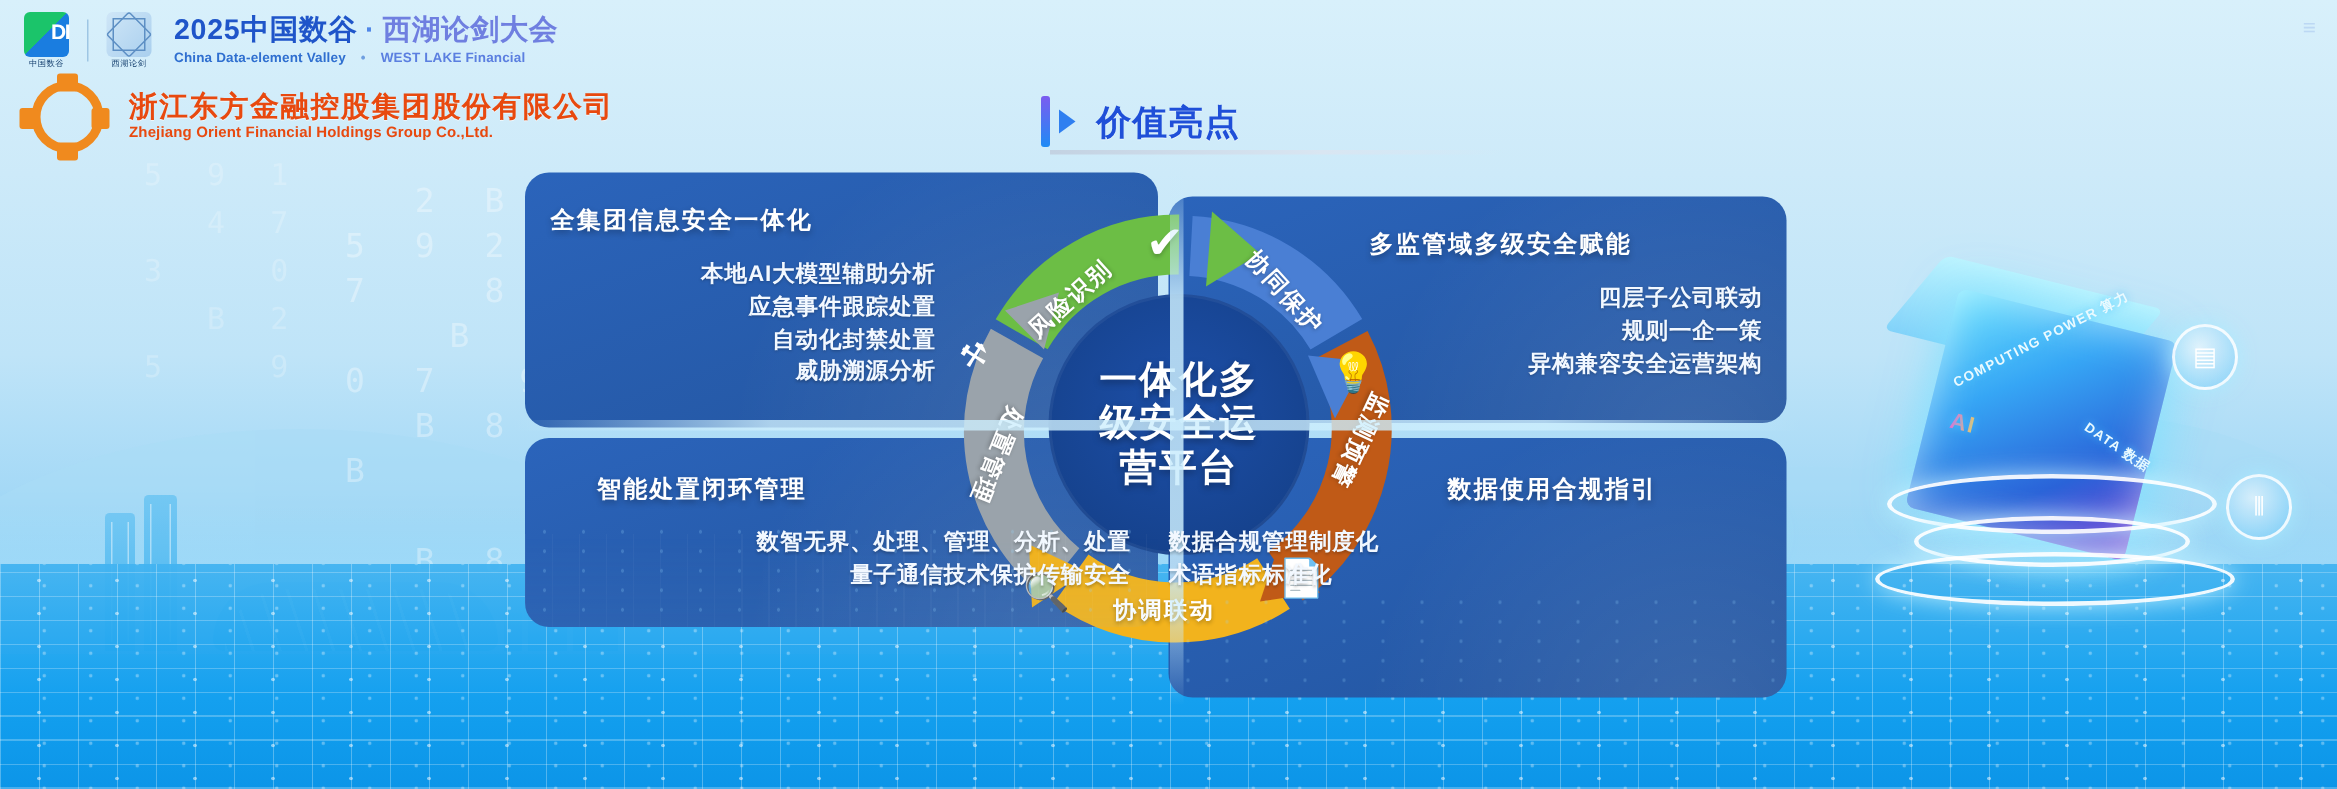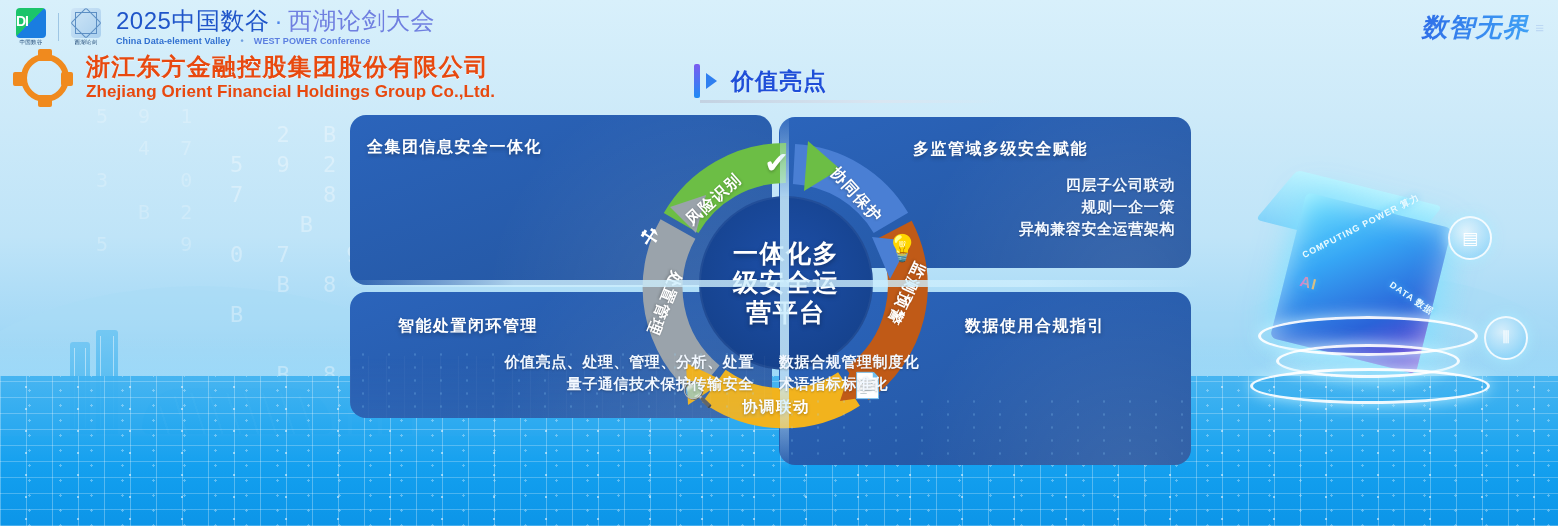--- a/index.html
+++ b/index.html
@@ -101,48 +101,48 @@
                border:2px solid rgba(255,255,255,.85); display:flex; align-items:center; justify-content:center;
                box-shadow:0 0 14px rgba(170,235,255,.9); color:#fff; font-size:17px;}
   .fi1 { right:36px;  top:40px; }
   .fi2 { right:0px;   top:140px; }
   .fi3 { left:-68px;  top:158px; }
 
   
   .hdr-left { position:absolute; left:16px; top:8px; display:flex; align-items:center; gap:9px; }
   .logo-sq { width:30px; height:30px; border-radius:4px; position:relative;
              background:linear-gradient(135deg,#1bc46a 0%,#1bc46a 48%,#1a7de0 48%,#1a7de0 100%); }
-  .logo-sq span { position:absolute; left:0; right:0; top:5px; text-align:left; color:#fff;
+  .logo-sq span { position:absolute; left:0; right:0; top:5px; text-align:right; color:#fff;
                   font-size:14px; font-weight:bold; letter-spacing:-1px; }
   .logo-cap { font-size:5.5px; color:#16406f; text-align:center; margin-top:1px; letter-spacing:.3px; white-space:nowrap;}
   .logo-sq2 { width:30px; height:30px; border-radius:4px; background:linear-gradient(135deg,#cfe6f7,#a9cfee);
               position:relative; overflow:hidden;}
   .logo-sq2::before,.logo-sq2::after{content:"";position:absolute;left:4px;right:4px;top:4px;bottom:4px;
               border:1px solid #5d8fc4;}
   .logo-sq2::after{transform:rotate(45deg);border-radius:2px;}
   .vdiv { width:1px; height:28px; background:#9ec6e4; margin:0 3px;}
-  .hdr-txt-1 { font-size:24px; font-weight:normal; color:#1f55c9; letter-spacing:.5px; line-height:1.05;}
+  .hdr-txt-1 { font-size:19px; font-weight:bold; color:#1f55c9; letter-spacing:.5px; line-height:1.05;}
   .hdr-txt-1 .dot { color:#4f86e8; margin:0 5px;}
   .hdr-txt-1 .purple { color:#6f7fe0;}
   .hdr-txt-2 { font-size:9px; font-weight:bold; color:#2f6fd0; letter-spacing:.1px; margin-top:2px; }
   .hdr-txt-2 .sep { margin:0 10px; color:#6f9fe0;}
   .hdr-txt-2 .wl { color:#5b7fe0;}
 
   .co-block { position:absolute; left:14px; top:52px; display:flex; align-items:center; gap:10px;}
   .co-mark { width:62px; height:52px; position:relative; }
   .co-mark .ring-o { position:absolute; left:7px; top:2px; width:48px; height:48px; border:6px solid #f08a1e;
                      border-radius:50%; }
   .co-mark i { position:absolute; background:#f08a1e; border-radius:2px; }
   .co-mark .n { left:24px; top:-3px; width:14px; height:12px;}
   .co-mark .s { left:24px; bottom:-3px; width:14px; height:12px;}
   .co-mark .w { left:-1px; top:20px; width:12px; height:14px;}
   .co-mark .e { right:3px; top:20px; width:12px; height:14px;}
-  .co-cn { font-size:24px; font-weight:bold; color:#e8490f; letter-spacing:1.2px; line-height:1.1;
+  .co-cn { font-size:19px; font-weight:bold; color:#e8490f; letter-spacing:1.2px; line-height:1.1;
            text-shadow:0 1px 0 rgba(255,255,255,.6);}
-  .co-en { font-size:17px; font-weight:bold; color:#e8490f; letter-spacing:.1px; margin-top:1px;}
+  .co-en { font-size:10px; font-weight:bold; color:#e8490f; letter-spacing:.1px; margin-top:1px;}
 
   .slogan { position:absolute; right:16px; top:10px; font-size:26px; font-weight:bold; letter-spacing:1px;
             font-style:italic; display:flex; align-items:center; gap:6px;}
   .slg-a { background:linear-gradient(90deg,#2f6fe8,#3fa0f5); -webkit-background-clip:text; background-clip:text; color:transparent;}
   .slg-mid { color:#bcd8f4; font-size:15px; letter-spacing:-2px; font-style:normal;}
   .slg-b { background:linear-gradient(90deg,#3f7ef0,#9a5ae6,#e25ac0); -webkit-background-clip:text; background-clip:text; color:transparent;}
 
   
   .sect { position:absolute; left:694px; top:64px; display:flex; align-items:center; width:310px;}
   .sect-bar { width:6px; height:34px; border-radius:2px;
@@ -153,21 +153,21 @@
                 text-shadow:0 1px 0 rgba(255,255,255,.5);}
   .sect-rule { position:absolute; left:700px; top:100px; width:302px; height:3px;
                background:linear-gradient(90deg,#c3d2e2,#d9e6f2 60%,rgba(217,230,242,0));}
 
   
   .card { position:absolute; background:linear-gradient(160deg,#2b64bb 0%,#23559f 100%);
           border-radius:16px; color:#fff; overflow:hidden; }
   .card::after{content:"";position:absolute;inset:0;
      background:radial-gradient(circle at 85% 110%, rgba(255,255,255,.10), rgba(255,255,255,0) 55%);}
   .c-tl { left:350px; top:115px; width:422px; height:170px; }
-  .c-tr { left:779px; top:117px; width:412px; height:151px; }
+  .c-tr { left:779px; top:131px; width:412px; height:151px; }
   .c-bl { left:350px; top:292px; width:422px; height:126px; }
   .c-br { left:779px; top:292px; width:412px; height:173px; }
 
   .card h3 { font-size:16px; font-weight:bold; letter-spacing:1.5px; color:#ffffff;
              text-shadow:0 2px 4px rgba(0,0,0,.30); position:relative; z-index:2;}
   .card ul { list-style:none; position:relative; z-index:2; }
   .card li { font-size:15px; font-weight:bold; color:#f2f8ff; line-height:1.45; letter-spacing:.6px;
              text-shadow:0 1px 2px rgba(0,0,0,.25);}
 
   .c-tl h3 { margin:22px 0 0 17px; }
@@ -287,73 +287,78 @@
   <div class="vdiv"></div>
   <div>
     <div class="logo-sq2"></div>
     <div class="logo-cap">西湖论剑</div>
   </div>
   <div style="margin-left:6px;">
     <div class="hdr-txt-1">
       <span>2025</span><span>中国数谷</span><span class="dot">·</span><span class="purple">西湖论剑大会</span>
     </div>
     <div class="hdr-txt-2">
-      <span>China Data-element Valley</span><span class="sep">•</span><span class="wl">WEST POWER Conference</span>
+      <span>China Data-element Valley</span><span class="sep">•</span><span class="wl">WEST LAKE Financial</span>
     </div>
   </div>
 </div>
 
 <div class="co-block">
   <div class="co-mark">
     <div class="ring-o"></div>
       <i class="n"></i>
       <i class="s"></i>
       <i class="w"></i>
       <i class="e"></i>
   </div>
   <div>
     <div class="co-cn">浙江东方金融控股集团股份有限公司</div>
     <div class="co-en">Zhejiang Orient Financial Holdings Group Co.,Ltd.</div>
   </div>
 </div>
 
 <div class="slogan">
-  <span class="slg-a">数智无界</span>
   <span class="slg-mid">≡</span>
 </div>
 
 <div class="sect">
   <div class="sect-bar"></div>
   <div class="sect-tri"></div>
   <div class="sect-title">价值亮点</div>
 </div>
 <div class="sect-rule"></div>
 
 <div class="cross-v"></div>
 <div class="cross-h"></div>
 
 <div class="card c-tl">
   <h3>全集团信息安全一体化</h3>
+  <ul>
+    <li>本地AI大模型辅助分析</li>
+    <li>应急事件跟踪处置</li>
+    <li>自动化封禁处置</li>
+    <li>威胁溯源分析</li>
+  </ul>
 </div>
 
 <div class="card c-tr">
   <h3>多监管域多级安全赋能</h3>
   <ul>
     <li>四层子公司联动</li>
     <li>规则一企一策</li>
     <li>异构兼容安全运营架构</li>
   </ul>
 </div>
 
 <div class="card c-bl">
   <div class="card-city"></div>
   <div class="card-dots"></div>
   <h3>智能处置闭环管理</h3>
   <ul>
-    <li>价值亮点、处理、管理、分析、处置</li>
+    <li>数智无界、处理、管理、分析、处置</li>
     <li>量子通信技术保护传输安全</li>
   </ul>
 </div>
 
 <div class="card c-br">
   <div class="card-dots"></div>
   <h3>数据使用合规指引</h3>
   <ul>
     <li>数据合规管理制度化</li>
     <li>术语指标标准化</li>

